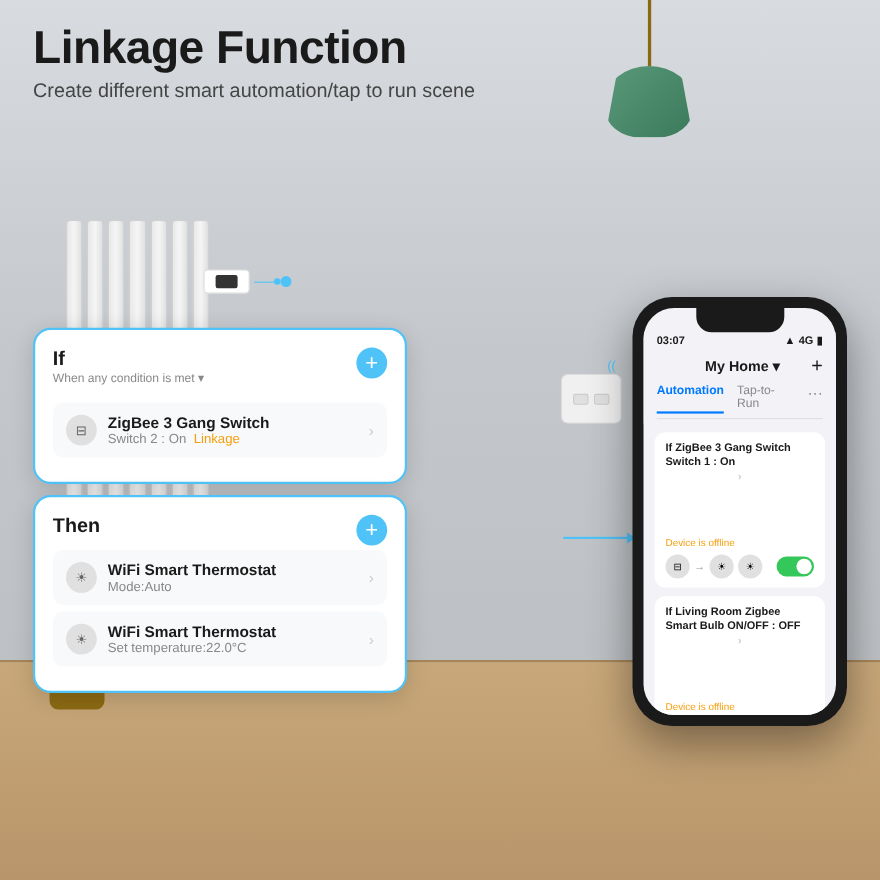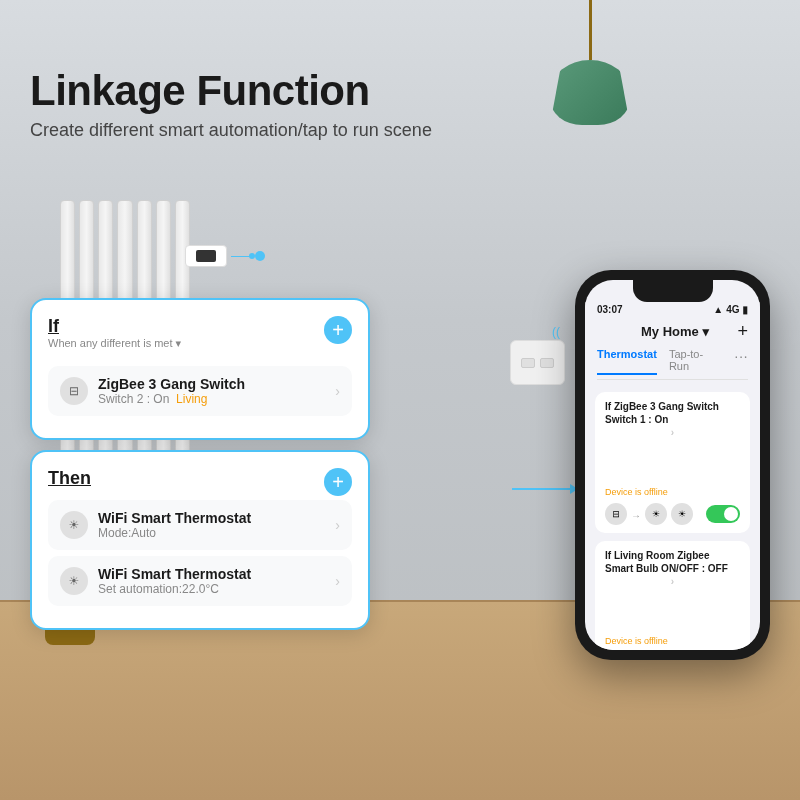--- a/index.html
+++ b/index.html
@@ -207,21 +207,20 @@
     }
     .chair-leg-1 { position: absolute; bottom: 0; left: 15px; width: 10px; height: 45px; background: #7a5810; border-radius: 2px; }
     .chair-leg-2 { position: absolute; bottom: 0; right: 15px; width: 10px; height: 45px; background: #7a5810; border-radius: 2px; }
 
     
     .header-area {
       position: absolute;
       top: 20px;
       left: 30px;
       right: 30px;
-      margin-top: 48px;
     }
     .main-title {
       font-size: 42px;
       font-weight: 900;
       color: #1a1a1a;
       line-height: 1.1;
       letter-spacing: -0.5px;
     }
     .subtitle {
       font-size: 18px;
@@ -251,21 +250,20 @@
     .card-header {
       display: flex;
       justify-content: space-between;
       align-items: flex-start;
       margin-bottom: 4px;
     }
     .card-title {
       font-size: 18px;
       font-weight: 700;
       color: #1a1a1a;
-      text-decoration: underline;
     }
     .card-subtitle {
       font-size: 11px;
       color: #888;
       margin-bottom: 12px;
     }
     .add-btn {
       width: 28px;
       height: 28px;
       background: #4fc3f7;
@@ -562,32 +560,32 @@
 <div class="header-area">
   <div class="main-title">Linkage Function</div>
   <div class="subtitle">Create different smart automation/tap to run scene</div>
 </div>
 
 <div class="cards-area">
   <div class="card">
     <div class="card-header">
       <div>
         <div class="card-title">If</div>
-        <div class="card-subtitle">When any different is met ▾</div>
+        <div class="card-subtitle">When any condition is met ▾</div>
       </div>
       <div class="add-btn">+</div>
     </div>
     <div class="device-row">
       <div class="device-left">
         <div class="device-icon-circle">⊟</div>
         <div class="device-info">
           <div class="device-name">ZigBee 3 Gang Switch</div>
           <div class="device-status">
             <span>Switch 2 : On</span>
-            &nbsp;<span class="offline">Living</span>
+            &nbsp;<span class="offline">Linkage</span>
           </div>
         </div>
       </div>
       <div class="chevron">›</div>
     </div>
   </div>
 
   <div class="card">
     <div class="card-header">
       <div class="card-title">Then</div>
@@ -601,21 +599,21 @@
           <div class="device-status">Mode:Auto</div>
         </div>
       </div>
       <div class="chevron">›</div>
     </div>
     <div class="device-row">
       <div class="device-left">
         <div class="device-icon-circle">☀</div>
         <div class="device-info">
           <div class="device-name">WiFi Smart Thermostat</div>
-          <div class="device-status">Set automation:22.0°C</div>
+          <div class="device-status">Set temperature:22.0°C</div>
         </div>
       </div>
       <div class="chevron">›</div>
     </div>
   </div>
 </div>
 
 <div class="connector-arrow"></div>
 
 <div class="phone">
@@ -628,21 +626,21 @@
         <span>4G</span>
         <span>▮</span>
       </div>
     </div>
     <div class="phone-header">
       <div class="home-title-row">
         <div class="home-title">My Home ▾</div>
         <div class="phone-plus">+</div>
       </div>
       <div class="tabs-row">
-        <div class="phone-tab active">Thermostat</div>
+        <div class="phone-tab active">Automation</div>
         <div class="phone-tab">Tap-to-Run</div>
         <div class="phone-dots">···</div>
       </div>
     </div>
     <div class="phone-content">
 
       <div class="automation-item">
         <div class="auto-title">
           <span>If ZigBee 3 Gang Switch Switch 1 : On</span>
           <span class="auto-chevron">›</span>

